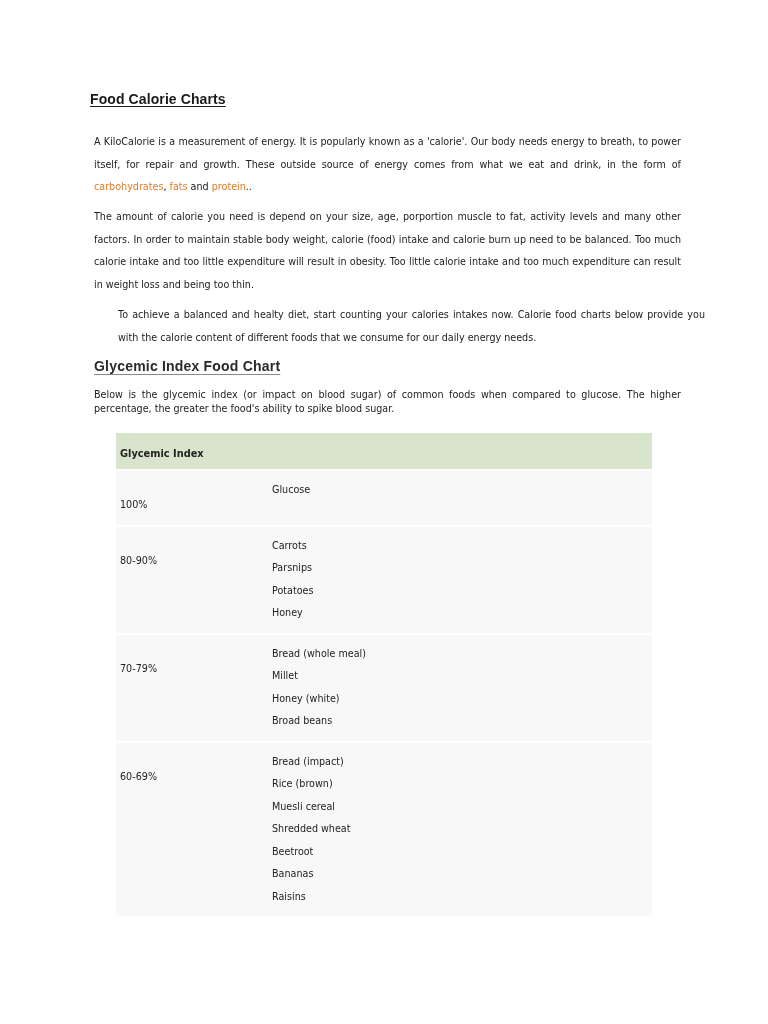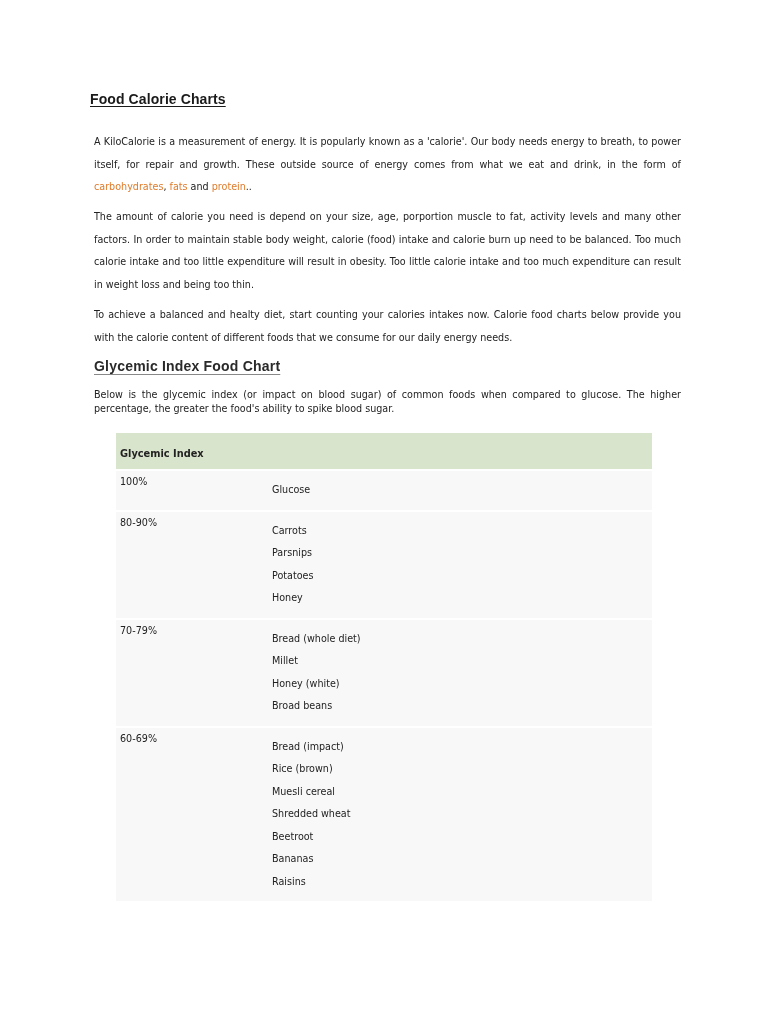--- a/index.html
+++ b/index.html
@@ -40,21 +40,21 @@
     width: 587px;
     font-size: 9.6px;
     line-height: 22.5px;
     text-align: justify;
     text-align-last: left;
     margin: 0;
     color: #222;
   }
   #p1 { top: 131px; }
   #p2 { top: 206px; }
-  #p3 { top: 304px; }
+  #p3 { top: 304px; margin-left: 24px; }
   .link {
     color: #e07b2a;
     text-decoration: none;
     cursor: pointer;
   }
   .subheading {
     position: absolute;
     left: 0;
     top: 354px;
     font-family: "Liberation Sans", sans-serif;
@@ -91,21 +91,21 @@
     vertical-align: middle;
     padding-top: 4px;
   }
   .gi-row {
     background: #f8f8f8;
     border-top: 2px solid #ffffff;
   }
   .gi-range {
     width: 152px;
     vertical-align: top;
-    padding: 0 0 8px 4px;
+    padding: 23px 0 8px 4px;
     line-height: 22.5px;
   }
   .gi-foods {
     vertical-align: top;
     padding: 8px 0 8px 0;
     line-height: 22.5px;
   }
   .food-item {
     display: block;
     white-space: nowrap;
@@ -146,21 +146,21 @@
       <td class="gi-foods">
         <span class="food-item">Carrots</span>
         <span class="food-item">Parsnips</span>
         <span class="food-item">Potatoes</span>
         <span class="food-item">Honey</span>
       </td>
     </tr>
     <tr class="gi-row">
       <td class="gi-range">70-79%</td>
       <td class="gi-foods">
-        <span class="food-item">Bread (whole diet)</span>
+        <span class="food-item">Bread (whole meal)</span>
         <span class="food-item">Millet</span>
         <span class="food-item">Honey (white)</span>
         <span class="food-item">Broad beans</span>
       </td>
     </tr>
     <tr class="gi-row">
       <td class="gi-range">60-69%</td>
       <td class="gi-foods">
         <span class="food-item">Bread (impact)</span>
         <span class="food-item">Rice (brown)</span>

